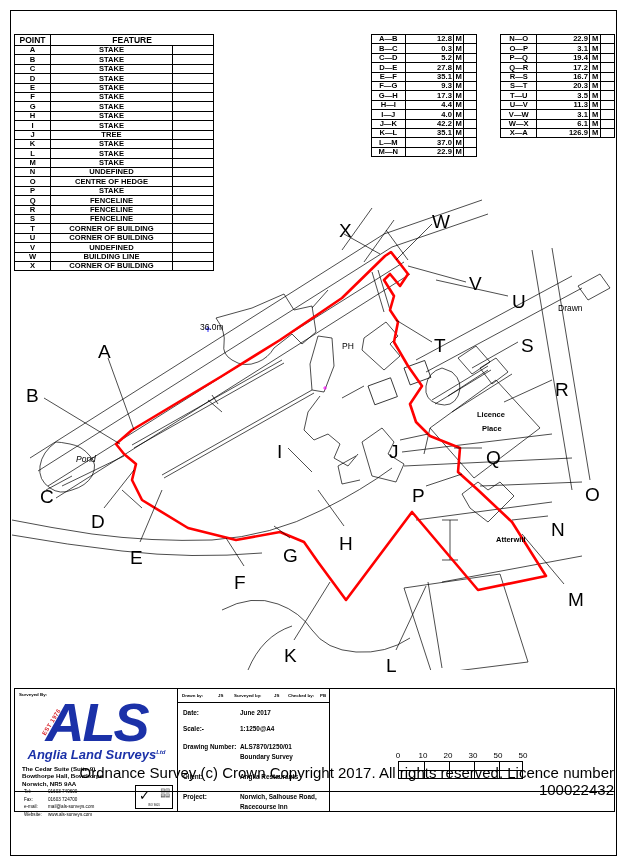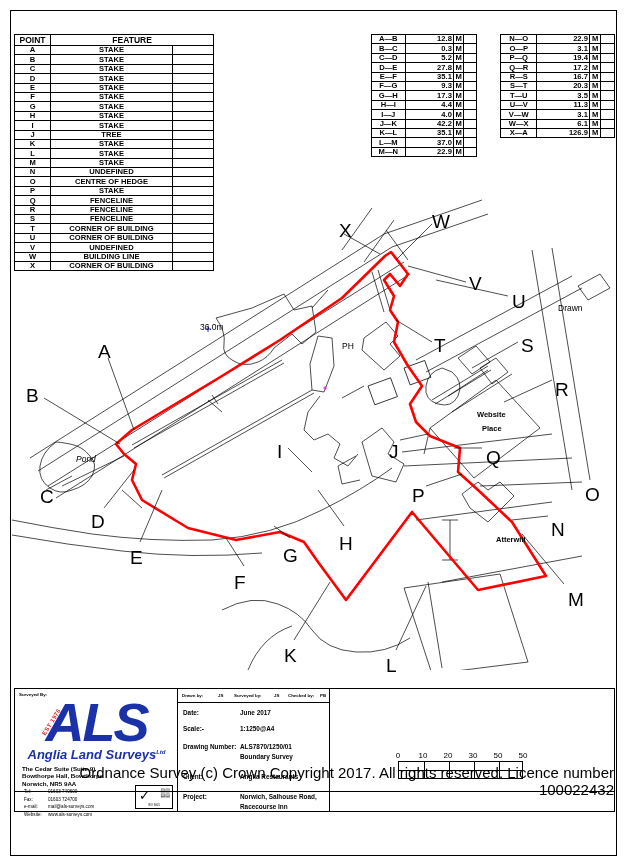--- a/index.html
+++ b/index.html
@@ -562,21 +562,21 @@
         <div class="plabel" style="left: 509px; top: 146px;">S</div>
         <div class="plabel" style="left: 422px; top: 146px;">T</div>
         <div class="plabel" style="left: 500px; top: 102px;">U</div>
         <div class="plabel" style="left: 457px; top: 84px;">V</div>
         <div class="plabel" style="left: 420px; top: 22px;">W</div>
         <div class="plabel" style="left: 327px; top: 31px;">X</div>
         <div class="mlabel big" style="left: 188px; top: 133px;">36.0m</div>
         <div class="mlabel big" style="left: 64px; top: 265px; font-style: italic;">Pond</div>
         <div class="mlabel big" style="left: 330px; top: 152px;">PH</div>
         <div class="mlabel big" style="left: 546px; top: 114px;">Drawn</div>
-        <div class="mlabel" style="left: 465px; top: 221px;">Website</div>
+        <div class="mlabel" style="left: 465px; top: 221px;">Licence</div>
         <div class="mlabel" style="left: 470px; top: 235px;">Place</div>
         <div class="mlabel" style="left: 484px; top: 346px;">Atterwill</div>
       </div>
   </div>
 
   <div id="titleblock">
 
     <div id="tb-logo">
       <div class="surveyedby">Surveyed By:</div>
       <div class="als-wrap">

